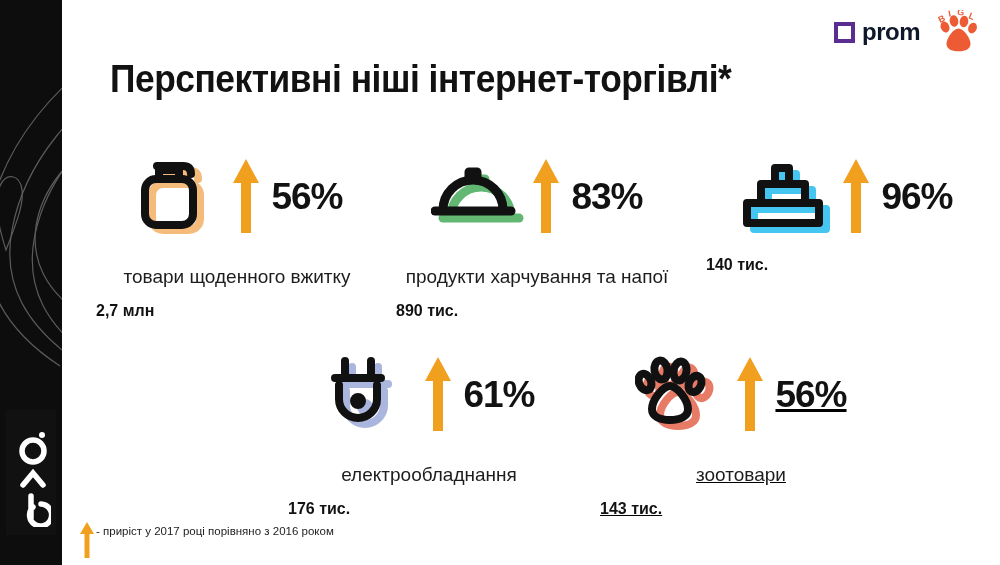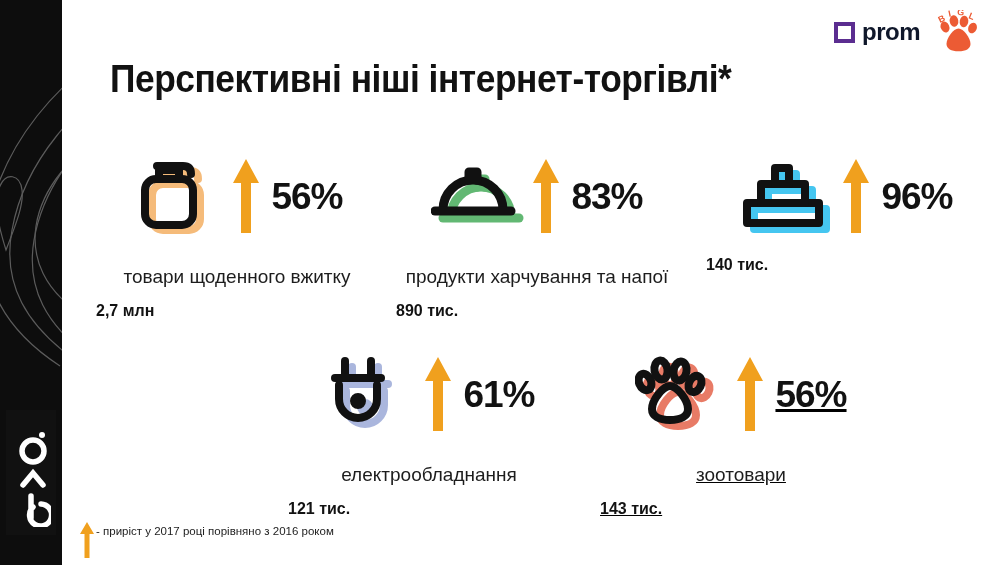--- a/index.html
+++ b/index.html
@@ -250,21 +250,21 @@
             <circle cx="35" cy="50" r="4"></circle>
           </g>
         </svg>
       </div>
       <svg class="arrow" viewBox="0 0 34 82">
         <path d="M17 4 L30 28 H22 V78 H12 V28 H4 Z" fill="#f0a01e"></path>
       </svg>
       <div class="pct">61%</div>
     </div>
     <div class="stat-label">електрообладнання</div>
-    <div class="stat-value">121 тис.</div>
+    <div class="stat-value">176 тис.</div>
   </div>
 
   <div class="stat" id="stat-4">
     <div class="stat-row">
       <div class="stat-icon">
         <svg width="92" height="86" viewBox="0 0 92 86">
           <g transform="translate(8,6)" fill="none" stroke="#e87b66" stroke-width="8" stroke-linejoin="round">
             <ellipse cx="10" cy="31" rx="6" ry="8.5" transform="rotate(-22 10 31)"></ellipse>
             <ellipse cx="26" cy="19" rx="6.5" ry="9.5" transform="rotate(-9 26 19)"></ellipse>
             <ellipse cx="45" cy="20" rx="6.5" ry="9.5" transform="rotate(11 45 20)"></ellipse>

